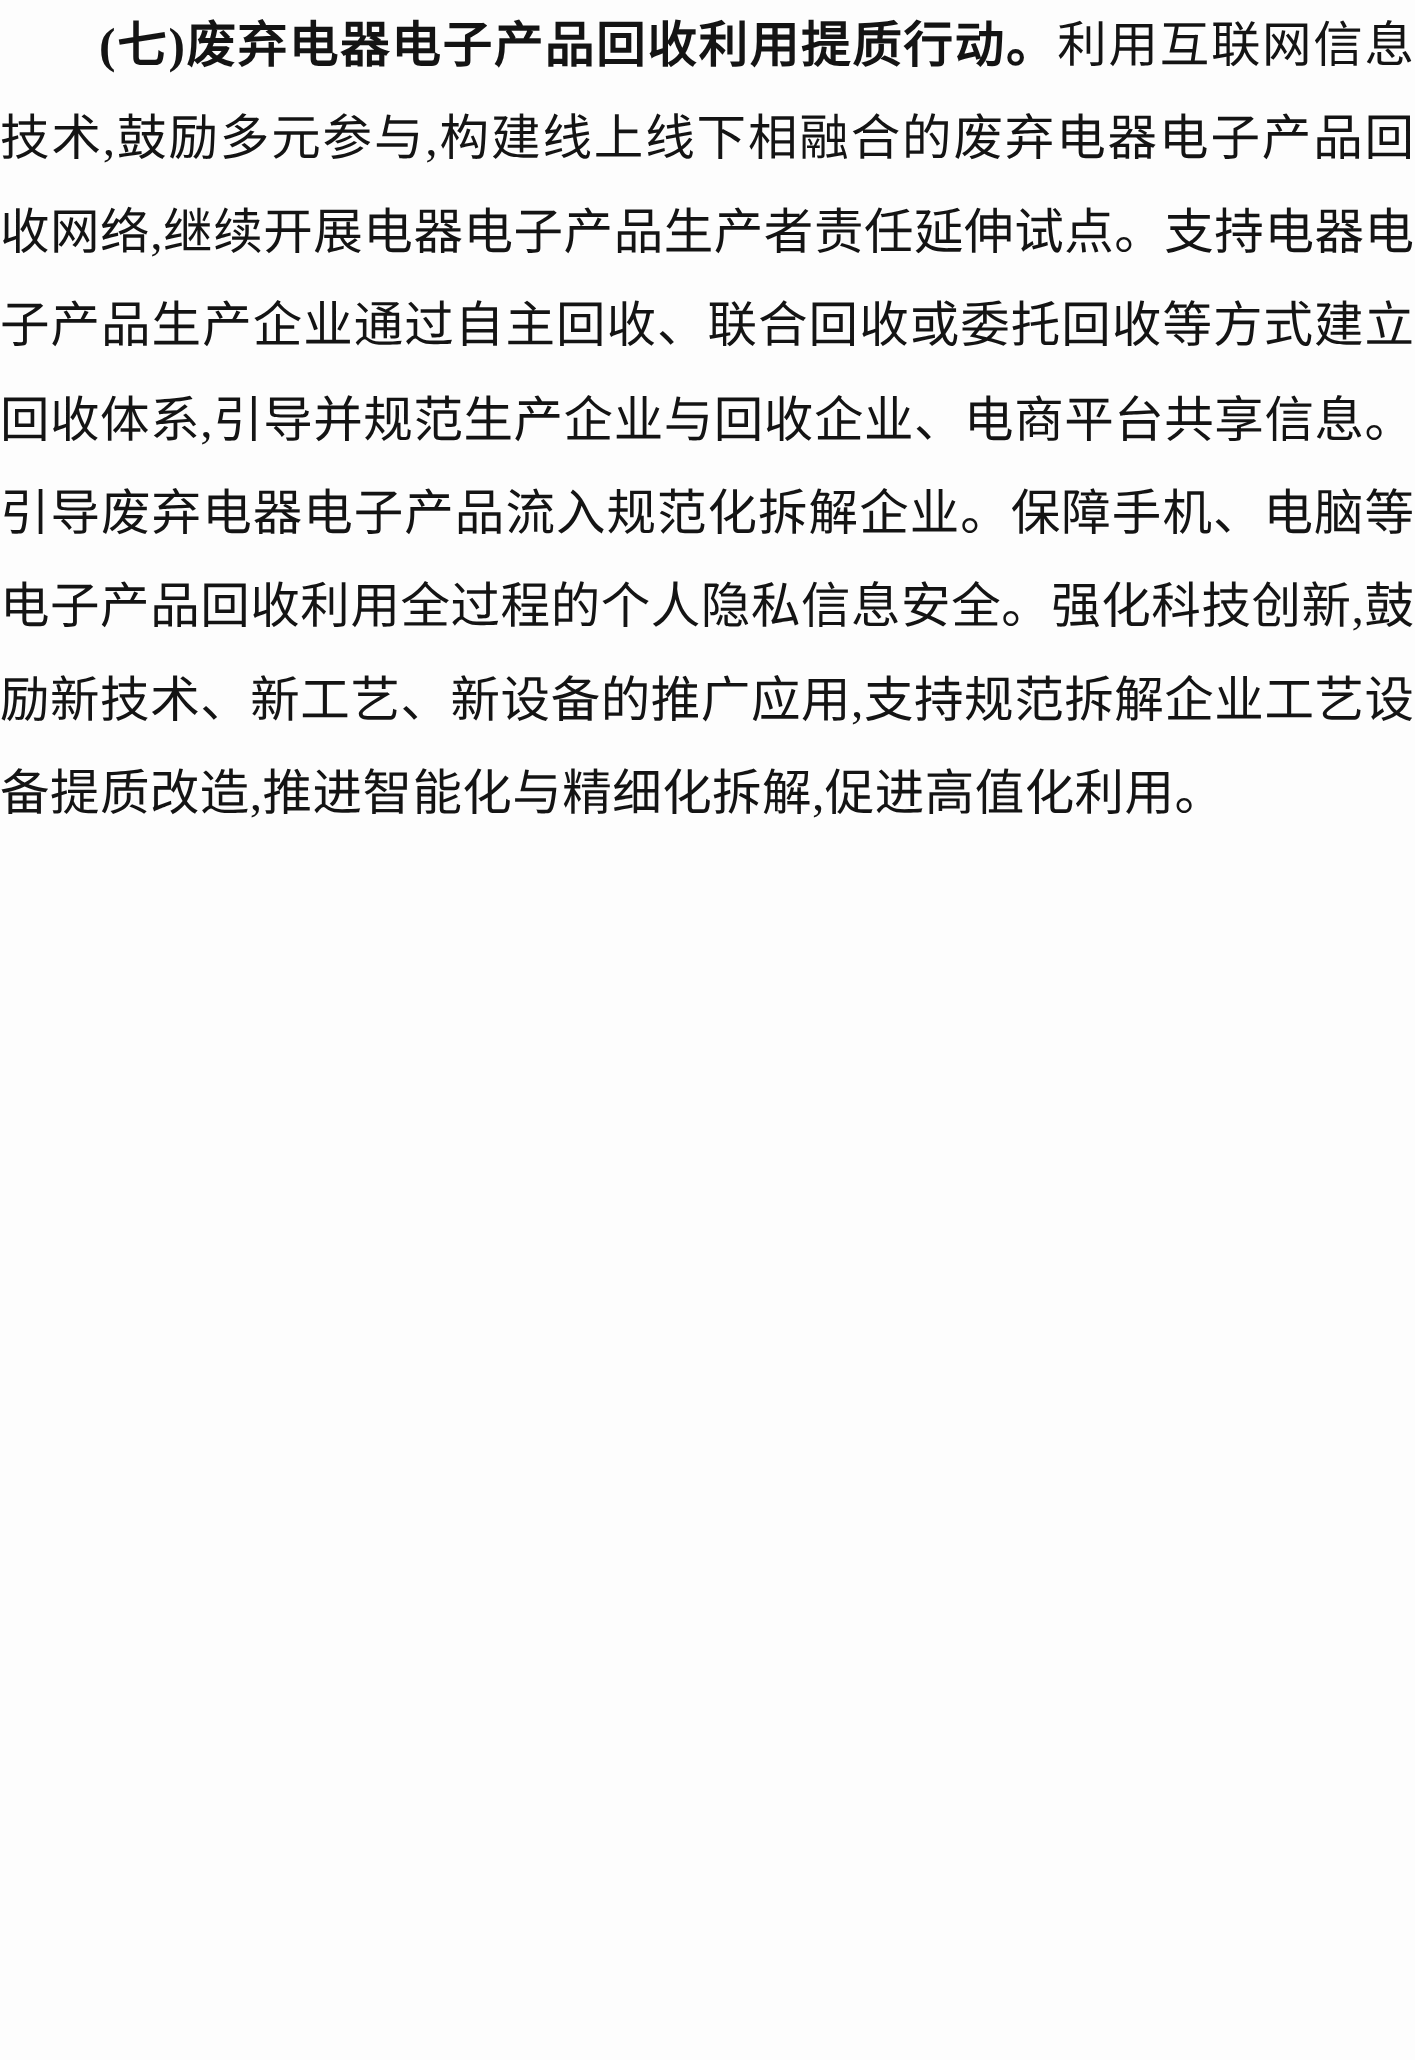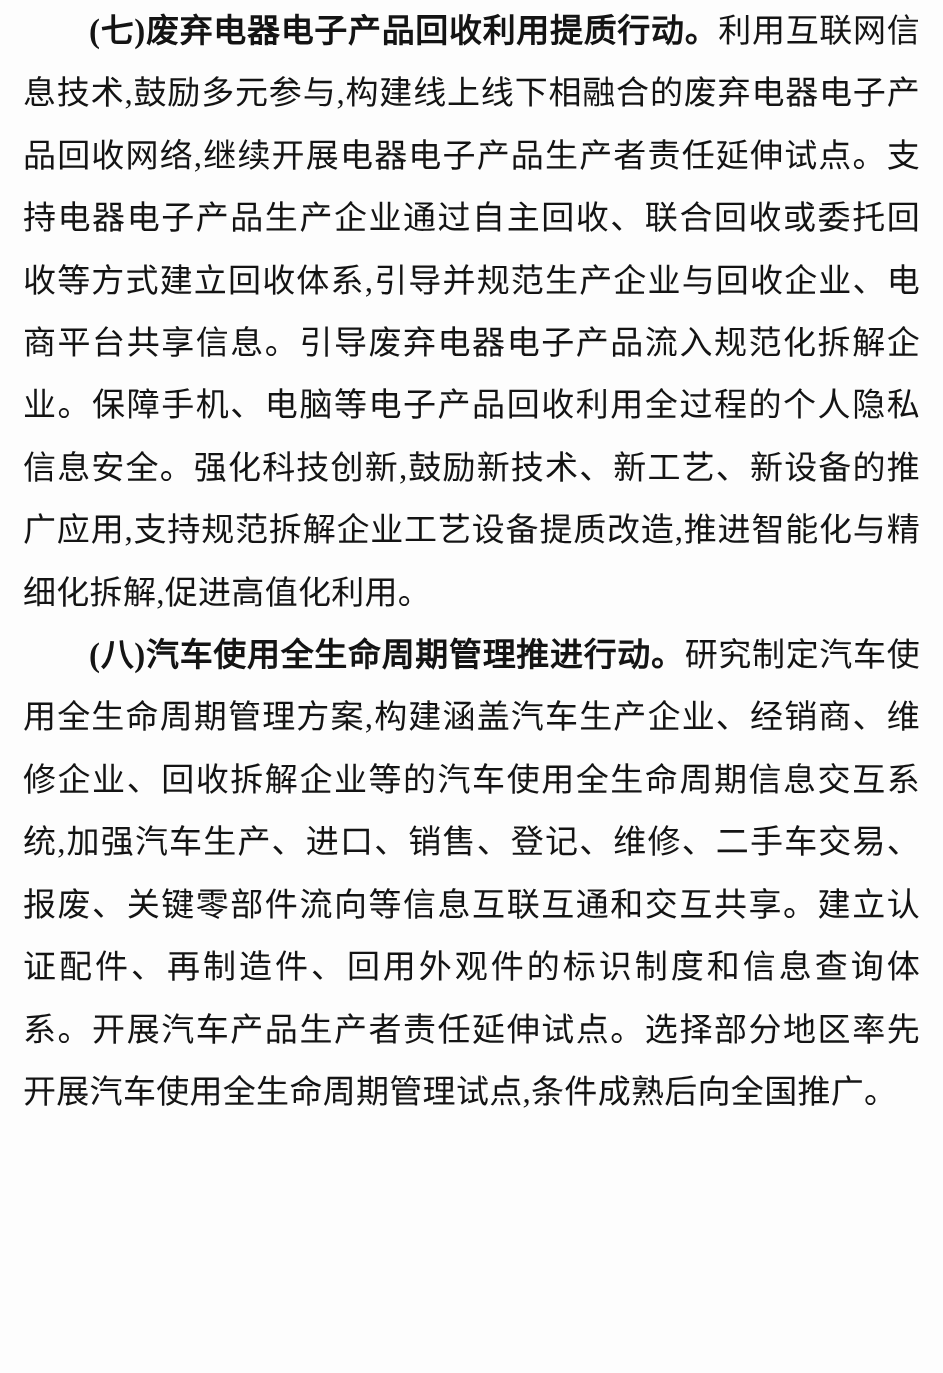--- a/index.html
+++ b/index.html
@@ -9,21 +9,21 @@
   body {
     width: 943px;
     height: 1373px;
     background: #fdfdfd;
     overflow: hidden;
   }
   .page {
     box-sizing: border-box;
     width: 943px;
     height: 1373px;
-    padding: 0 23px;
+    padding: 0 0;
     background: #fdfdfd;
     color: #141414;
     font-family: "Liberation Serif", "DejaVu Serif", serif;
   }
   .para {
     margin: 0;
     font-size: 33px;
     line-height: 62.4px;
     letter-spacing: 0.3px;
     text-align: justify;
@@ -37,16 +37,13 @@
     font-weight: 400;
   }
 </style>
 </head>
 <body>
 
 <div class="page">
   <p class="para">
     <span class="para-heading">(七)废弃电器电子产品回收利用提质行动。</span><span class="para-body">利用互联网信息技术,鼓励多元参与,构建线上线下相融合的废弃电器电子产品回收网络,继续开展电器电子产品生产者责任延伸试点。支持电器电子产品生产企业通过自主回收、联合回收或委托回收等方式建立回收体系,引导并规范生产企业与回收企业、电商平台共享信息。引导废弃电器电子产品流入规范化拆解企业。保障手机、电脑等电子产品回收利用全过程的个人隐私信息安全。强化科技创新,鼓励新技术、新工艺、新设备的推广应用,支持规范拆解企业工艺设备提质改造,推进智能化与精细化拆解,促进高值化利用。</span>
   </p>
-  <p class="para">
-    <span class="para-heading">(八)汽车使用全生命周期管理推进行动。</span><span class="para-body">研究制定汽车使用全生命周期管理方案,构建涵盖汽车生产企业、经销商、维修企业、回收拆解企业等的汽车使用全生命周期信息交互系统,加强汽车生产、进口、销售、登记、维修、二手车交易、报废、关键零部件流向等信息互联互通和交互共享。建立认证配件、再制造件、回用外观件的标识制度和信息查询体系。开展汽车产品生产者责任延伸试点。选择部分地区率先开展汽车使用全生命周期管理试点,条件成熟后向全国推广。</span>
-  </p>
 </div>
 
 </body></html>

